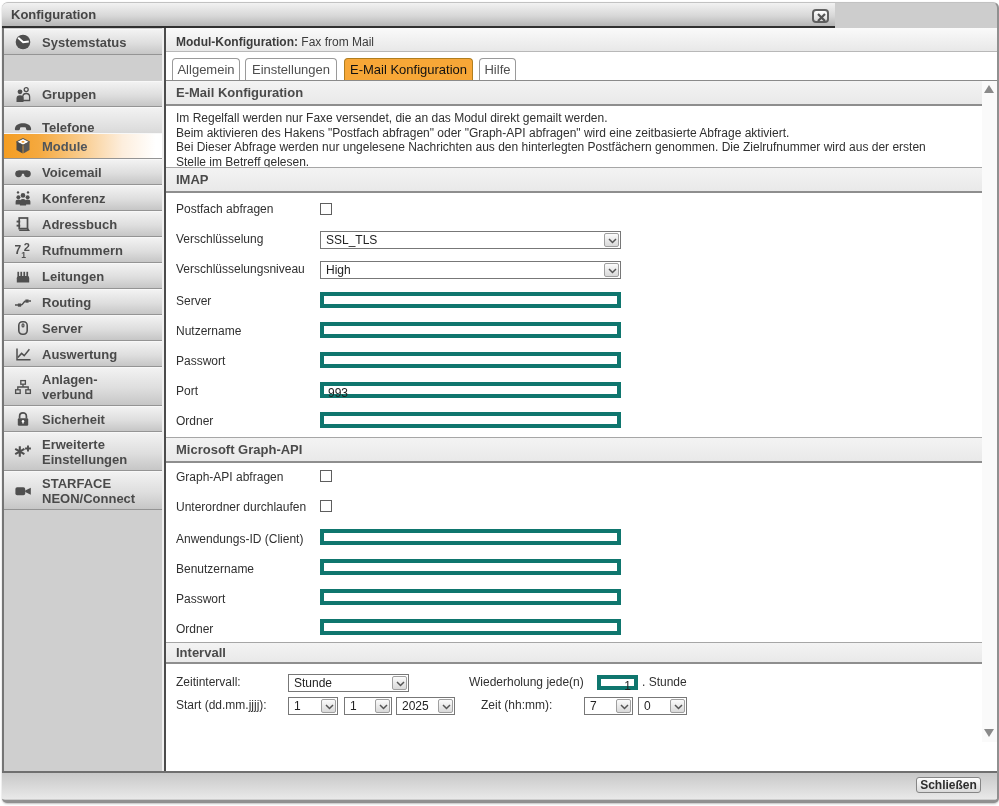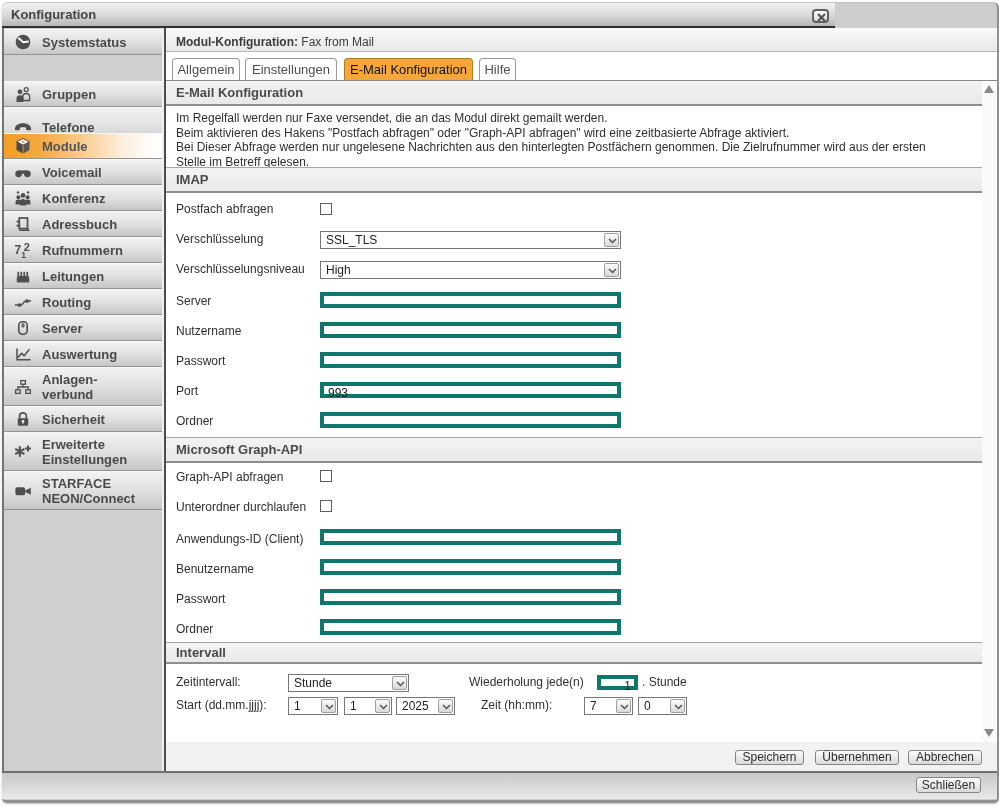--- a/index.html
+++ b/index.html
@@ -29,21 +29,21 @@
 .secbar span{position:absolute;left:10px;top:4px;}
 .flabel{position:absolute;font-size:12px;color:#303030;white-space:nowrap;}
 .inp{position:absolute;height:16px;width:301px;background:#fff;border:4px solid #0f766e;font-size:12px;color:#222;padding:0 4px;line-height:14px;}
 .cb{position:absolute;width:12px;height:12px;background:#fdfdfd;border:1px solid #5e5e5e;}
 .sel{position:absolute;height:18px;background:#fff;border:1px solid #777;font-size:12px;color:#222;}
 .sel .tx{position:absolute;left:5px;top:1px;}
 .sel .btn{position:absolute;right:1px;top:1px;width:15px;height:14px;background:linear-gradient(#fbfbfb,#d9d9d9);border:1px solid #9f9f9f;border-radius:2px;}
 .sel .btn svg{position:absolute;left:3px;top:4px;}
 #btnbar{position:absolute;left:0;top:714px;width:831px;height:29px;background:#f2f2f2;}
 .pbtn{position:absolute;height:15px;border:1px solid #858585;border-radius:3px;background:linear-gradient(#fdfdfd,#dadada);font-size:12px;color:#2e2e2e;text-align:center;line-height:13px;font-family:"Liberation Sans",sans-serif;}
-#footer{position:absolute;left:0;top:768px;width:995px;height:28px;background:linear-gradient(#c8c8c8,#e9e9e9);border-top:2px solid #6f6f6f;}
+#footer{position:absolute;left:0;top:768px;width:995px;height:28px;background:linear-gradient(#c8c8c8,#e9e9e9);border-top:2px solid #6f6f6f;font-weight:bold;}
 .para{position:absolute;left:10px;font-size:12px;color:#303030;line-height:14.6px;}
 </style></head>
 <body>
 <div id="win">
 <div id="titlebar">
       <span class="t">Konfiguration</span>
 <div id="closebtn">
         <svg width="11" height="11" viewBox="0 0 11 11">
           <path d="M2 2 L9 9 M9 2 L2 9" stroke="#555" stroke-width="2.2" fill="none"></path>
         </svg>
@@ -312,22 +312,17 @@
                 <path d="M1 1 L4.5 4.5 L8 1" stroke="#555" stroke-width="1.5" fill="none"></path>
               </svg>
             </span>
           </div>
 </div>
 <div id="vscroll">
           <div class="tri-up"></div>
           <div class="tri-dn"></div>
         </div>
 </div>
-<div id="btnbar">
-<div class="pbtn" style="left:569px;top:8px;width:69px;">Speichern</div>
-<div class="pbtn" style="left:649px;top:8px;width:84px;">Übernehmen</div>
-<div class="pbtn" style="left:742px;top:8px;width:74px;">Abbrechen</div>
-</div>
 </div>
 <div id="footer">
 <div class="pbtn" style="left:914px;top:4px;width:65px;height:16px;line-height:14px;">Schließen</div>
 </div>
 </div>
 
 </body></html>

